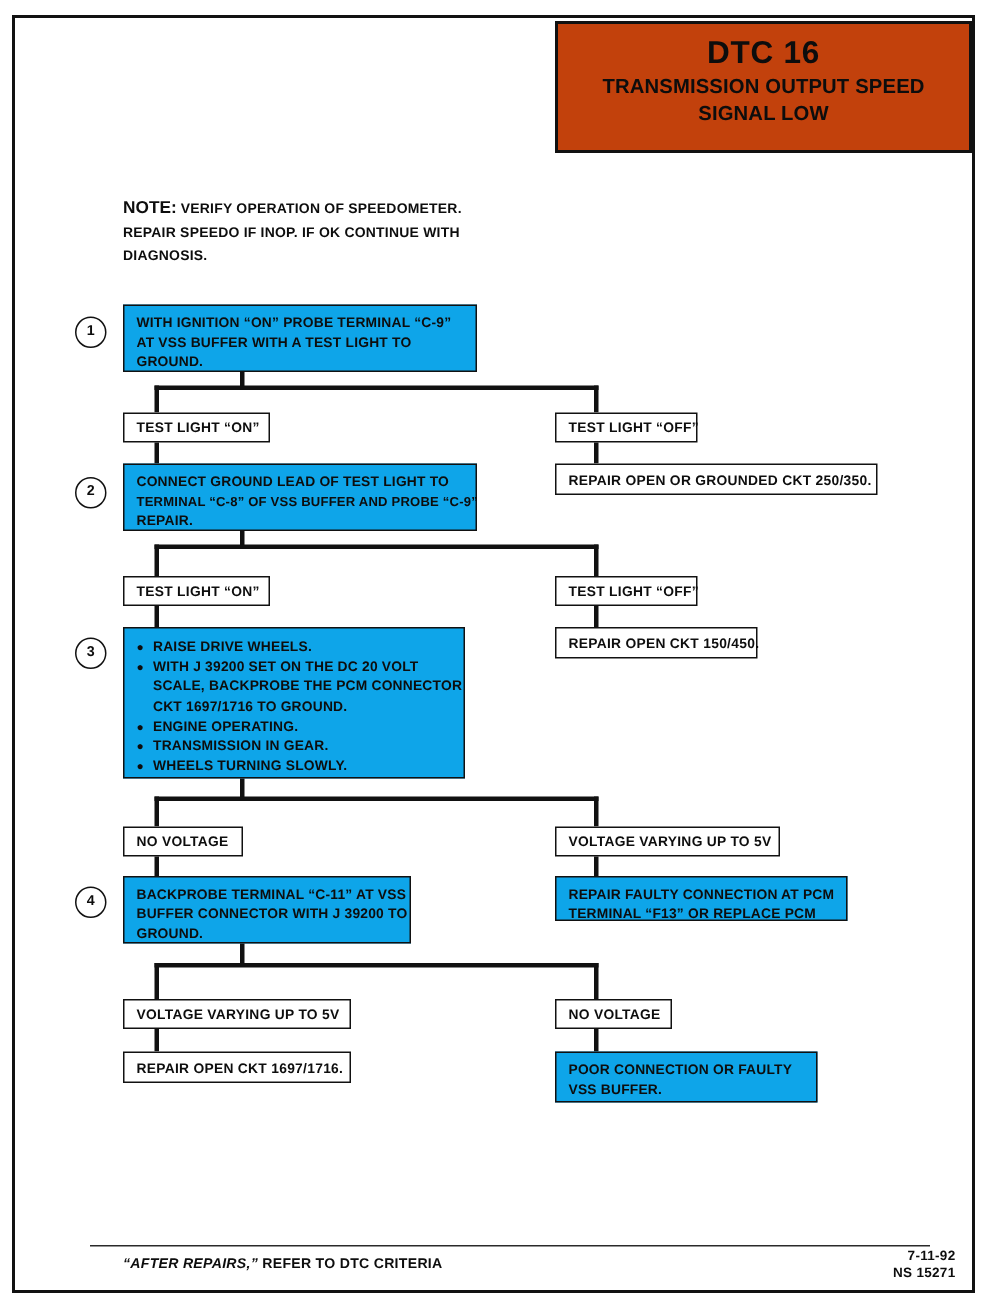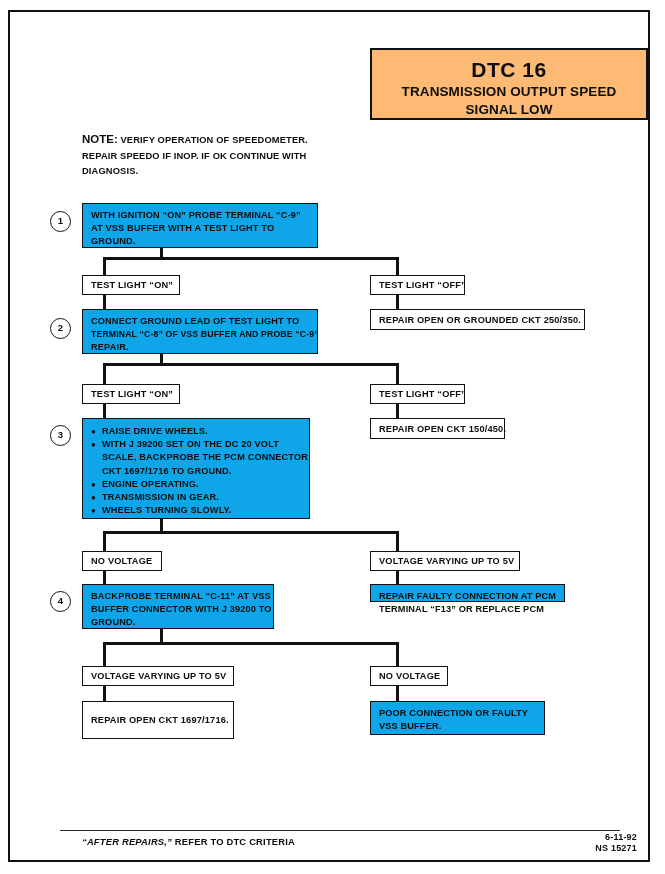--- a/index.html
+++ b/index.html
@@ -24,26 +24,25 @@
     height: 852px;
     border: 2px solid #111111;
     box-sizing: border-box;
   }
   
   #title-block {
     position: absolute;
     left: 370px;
     top: 14px;
     width: 278px;
-    height: 72px;
+    height: 88px;
     border: 2px solid #111111;
     box-sizing: border-box;
-    background: #fdba74;
+    background: #c2410c;
     text-align: center;
-    margin-top: 34px;
   }
   #dtc-code {
     font-size: 21px;
     font-weight: bold;
     letter-spacing: 0.5px;
     margin-top: 8px;
     line-height: 24px;
     color: #0d0d0d;
   }
   #dtc-desc {
@@ -322,52 +321,52 @@
   <div class="vline" style="left:103px; top:571px; height:13px;"></div>
   <div class="vline" style="left:396px; top:571px; height:13px;"></div>
 
   <div class="step-circle" style="left:50px; top:591px;">4</div>
   <div class="fbox" style="left:82px; top:584px; width:192px; height:45px;">
     <div class="ln">BACKPROBE TERMINAL “C-11” AT VSS</div>
     <div class="ln">BUFFER CONNECTOR WITH J 39200 TO</div>
     <div class="ln">GROUND.</div>
   </div>
 
-  <div class="fbox" style="left:370px; top:584px; width:195px; height:18px;">
+  <div class="fbox" style="left:370px; top:584px; width:195px; height:30px;">
     <div class="ln">REPAIR FAULTY CONNECTION AT PCM</div>
     <div class="ln">TERMINAL “F13” OR REPLACE PCM</div>
   </div>
 
   <div class="vline" style="left:160px; top:629px; height:14px;"></div>
   <div class="hline" style="left:103px; top:642px; width:296px;"></div>
   <div class="vline" style="left:103px; top:642px; height:24px;"></div>
   <div class="vline" style="left:396px; top:642px; height:24px;"></div>
 
   <div class="label-box" style="left:82px; top:666px; width:152px; height:20px;">
     <div class="ln">VOLTAGE VARYING UP TO 5V</div>
   </div>
   <div class="label-box" style="left:370px; top:666px; width:78px; height:20px;">
     <div class="ln">NO VOLTAGE</div>
   </div>
 
   <div class="vline" style="left:103px; top:686px; height:15px;"></div>
   <div class="vline" style="left:396px; top:686px; height:15px;"></div>
 
-  <div class="label-box" style="left:82px; top:701px; width:152px; height:38px;">
+  <div class="label-box" style="left:82px; top:701px; width:152px; height:21px;">
     <div class="ln">REPAIR OPEN CKT 1697/1716.</div>
   </div>
   <div class="fbox" style="left:370px; top:701px; width:175px; height:34px;">
     <div class="ln">POOR CONNECTION OR  FAULTY</div>
     <div class="ln">VSS BUFFER.</div>
   </div>
 
   <div id="footer-rule"></div>
   <div id="footer-left">
     <span class="ital">“AFTER REPAIRS,”</span>
     <span>REFER TO DTC CRITERIA</span>
   </div>
   <div id="footer-dots">···· ·· ····· ···· ···</div>
   <div id="footer-right">
-    <div>6-11-92</div>
+    <div>7-11-92</div>
     <div>NS 15271</div>
   </div>
 
 </div>
 
 </body></html>

